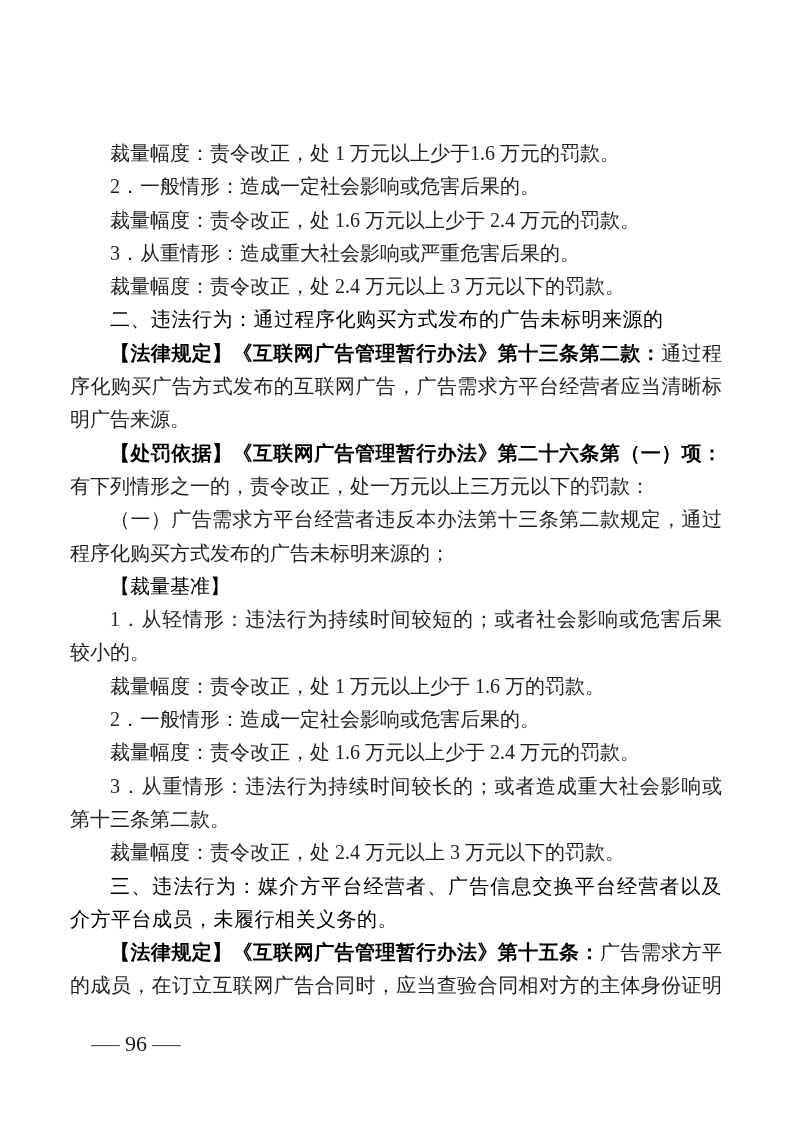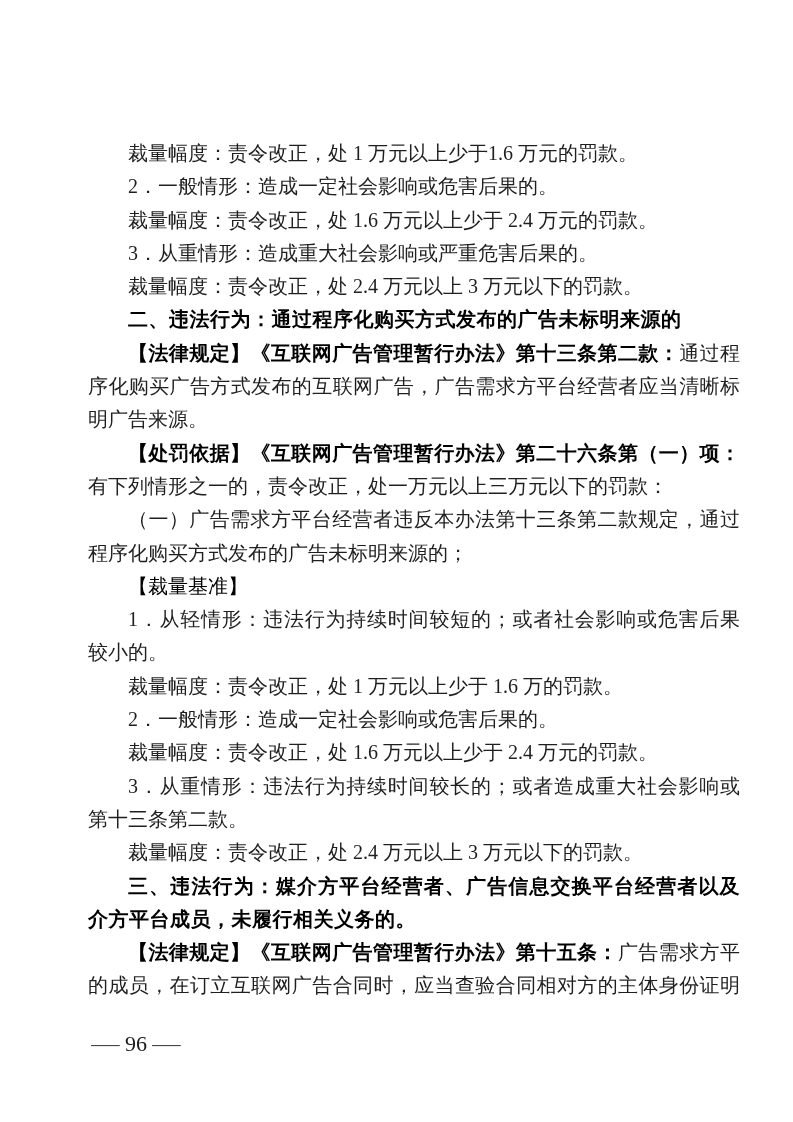--- a/index.html
+++ b/index.html
@@ -7,41 +7,41 @@
     position: relative;
     width: 793px;
     height: 1122px;
     background: #ffffff;
     overflow: hidden;
     font-family: "Liberation Serif", "DejaVu Serif", serif;
     color: #1f1f1f;
   }
   .doc-body {
     position: absolute;
-    left: 88px;
+    left: 70px;
     top: 137px;
     width: 652px;
     font-size: 20px;
     line-height: 33.3px;
   }
   .line {
     height: 33.3px;
     overflow: hidden;
     text-align: left;
   }
   .line.indent { text-indent: 2em; }
   .line.fill {
     text-align: justify;
     text-align-last: justify;
   }
   .run { font-weight: normal; }
   .run.b { font-weight: bold; color: #000000; }
   .line.heading-sans .run {
     font-family: "Liberation Sans", "DejaVu Sans", sans-serif;
-    font-weight: bold;
+    font-weight: normal;
     color: #000000;
     letter-spacing: 0.5px;
   }
   .line.heading-serif .run {
     font-weight: normal;
     color: #000000;
   }
   .footer {
     position: absolute;
     left: 95px;

